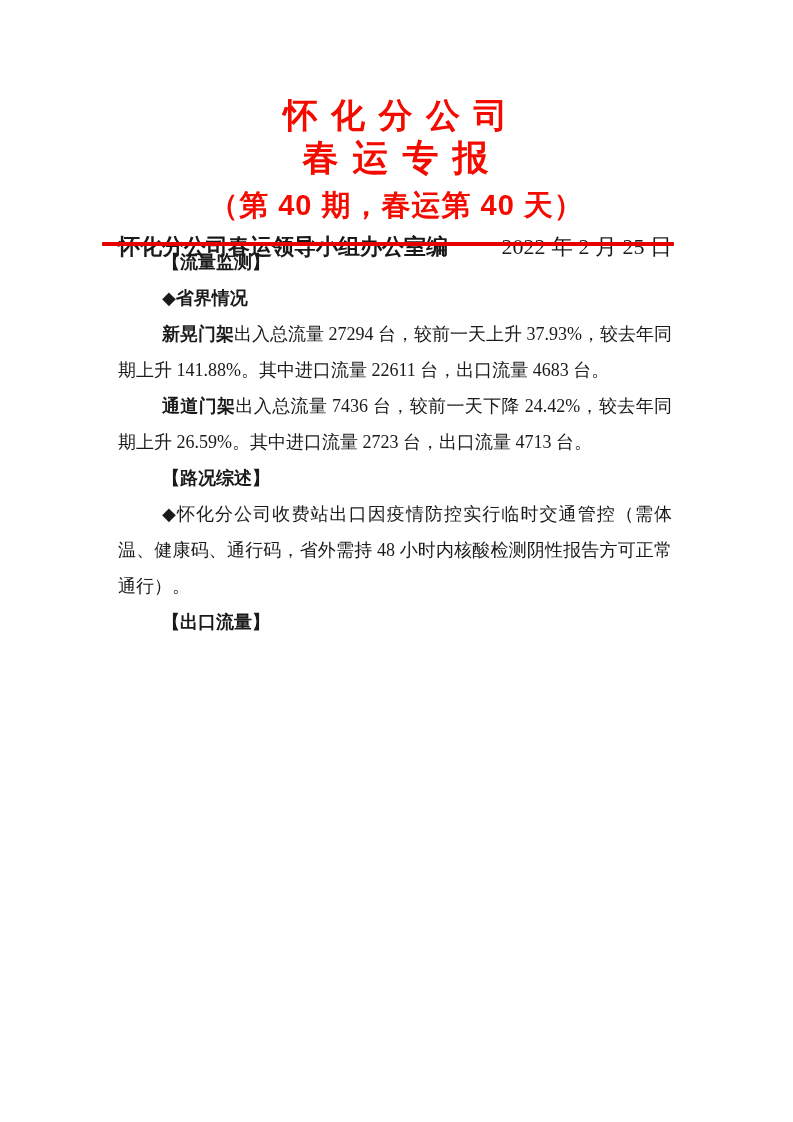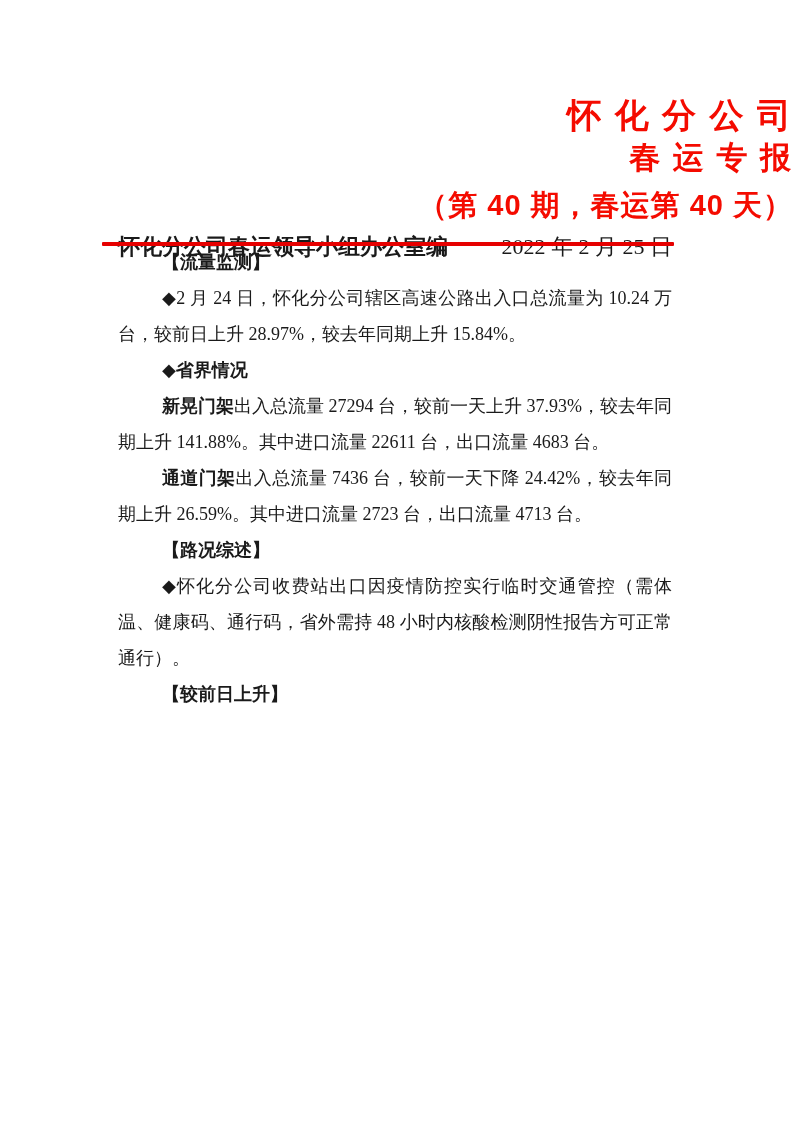--- a/index.html
+++ b/index.html
@@ -17,32 +17,32 @@
     background: #ffffff;
     overflow: hidden;
     font-family: "Liberation Serif", "DejaVu Serif", serif;
     color: var(--ink);
   }
   .masthead {
     position: absolute;
     top: 96px;
     left: 0;
     width: 100%;
-    text-align: right;
+    text-align: center;
     color: var(--accent);
     font-family: "Liberation Sans", "DejaVu Sans", sans-serif;
     font-weight: bold;
   }
   .org-title {
     font-size: 34px;
     line-height: 38px;
     letter-spacing: 2px;
   }
   .report-title {
-    font-size: 31px;
+    font-size: 36px;
     line-height: 36px;
     margin-top: 6px;
     letter-spacing: 2px;
   }
   .issue-info {
     font-size: 29px;
     line-height: 26px;
     margin-top: 16px;
     letter-spacing: 1px;
   }
@@ -104,25 +104,24 @@
   <div class="byline-row">
     <span class="editor">怀化分公司春运领导小组办公室编</span>
     <span class="date">2022 年 2 月 25 日</span>
   </div>
 
   <div class="red-rule"></div>
 
   <div class="body-text">
 
     <p class="sec-heading">【流量监测】</p>
-    <p>◆2 月 24 日，怀化分公司辖区高速公路出入口总流量为 10.24 万台，较前日上升 28.97%，较去年同期上升 15.84%。</p>
     <p class="subhead">◆省界情况</p>
     <p><strong class="lead">新晃门架</strong><span>出入总流量 27294 台，较前一天上升 37.93%，较去年同期上升 141.88%。其中进口流量 22611 台，出口流量 4683 台。</span></p>
     <p><strong class="lead">通道门架</strong><span>出入总流量 7436 台，较前一天下降 24.42%，较去年同期上升 26.59%。其中进口流量 2723 台，出口流量 4713 台。</span></p>
 
     <p class="sec-heading">【路况综述】</p>
     <p>◆怀化分公司收费站出口因疫情防控实行临时交通管控（需体温、健康码、通行码，省外需持 48 小时内核酸检测阴性报告方可正常通行）。</p>
 
-    <p class="sec-heading">【较前日上升】</p>
+    <p class="sec-heading">【出口流量】</p>
 
   </div>
 
 </div>
 
 </body></html>

